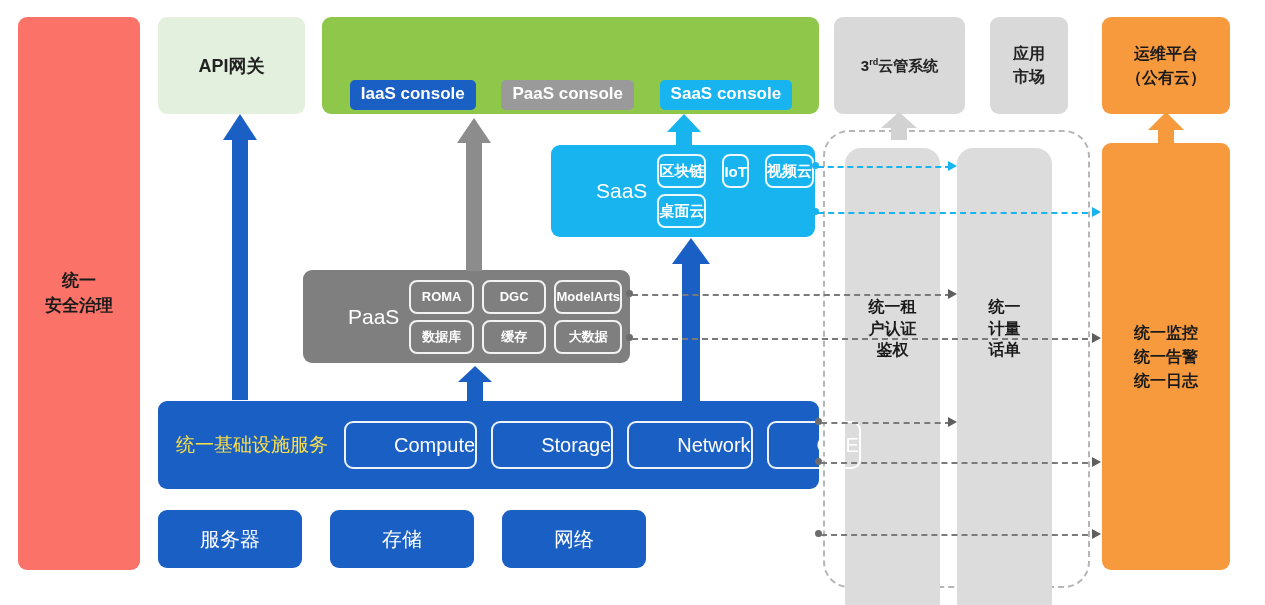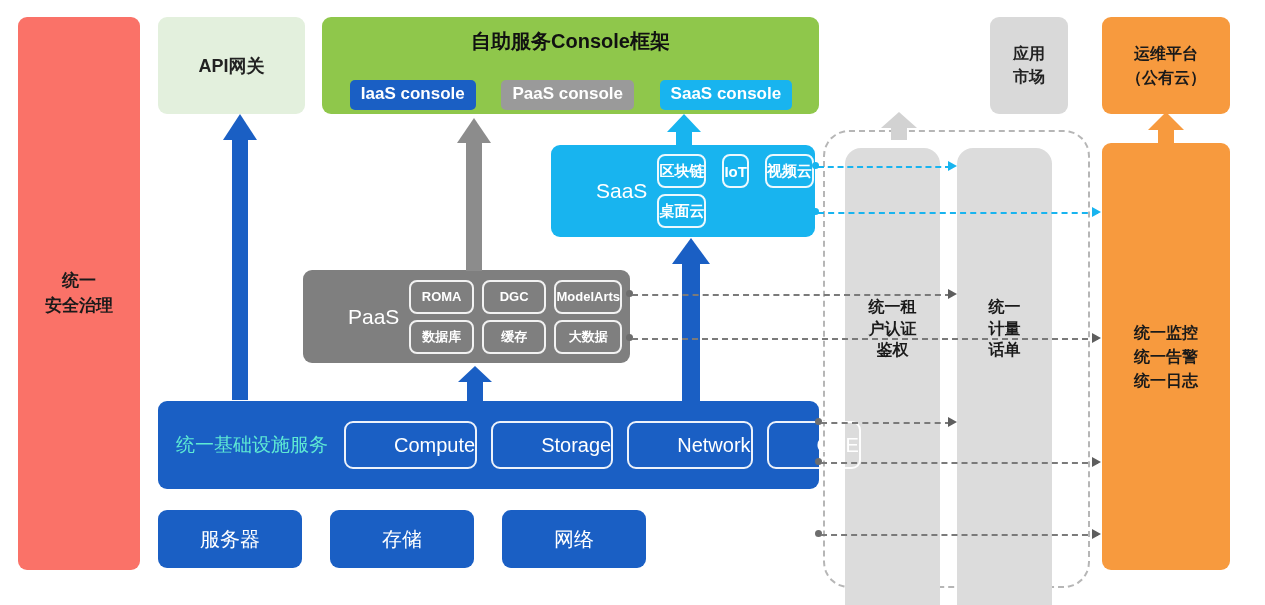--- a/index.html
+++ b/index.html
@@ -114,21 +114,21 @@
     white-space:nowrap;
   }
 
   
   .layer-iaas{
     left:158px;top:401px;width:661px;height:88px;
     background:#1a5fc4;border-radius:9px;
     display:flex;align-items:center;padding:0 12px;
   }
   .iaas-label{
-    color:#5eead4;font-size:19px;font-weight:500;white-space:nowrap;
+    color:#fde047;font-size:19px;font-weight:500;white-space:nowrap;
     padding:0 6px 0 6px;
   }
   .iaas-pills{flex:1 1 auto;display:flex;gap:14px;padding-left:10px;}
   .pill-iaas{
     flex:1 1 0;border:2px solid rgba(255,255,255,.92);border-radius:9px;
     color:#ffffff;font-size:20px;font-weight:500;height:44px;
     display:flex;align-items:center;justify-content:center;white-space:nowrap;padding-left:48px;
   }
 
   
@@ -167,28 +167,30 @@
 
   <div class="abs panel-security ctr">
     <span>统一<br>安全治理</span>
   </div>
 
   <div class="abs box-apigw ctr">
     <span>API网关</span>
   </div>
 
   <div class="abs box-console">
-    <div class="console-title">自助服务Console框架</div>
     <div class="console-chips">
       <span class="chip chip-iaas">IaaS console</span>
       <span class="chip chip-paas">PaaS console</span>
       <span class="chip chip-saas">SaaS console</span>
     </div>
   </div>
 
+  <div class="abs box-3rd ctr">
+    <span><span>3</span><sup>rd</sup><span>云管系统</span></span>
+  </div>
 
   <div class="abs box-appmarket ctr">
     <span>
       <span>应用</span><br><span>市场</span>
     </span>
   </div>
 
   <div class="abs box-opshead ctr">
     <span>
       <span>运维平台</span><br><span>（公有云）</span>

